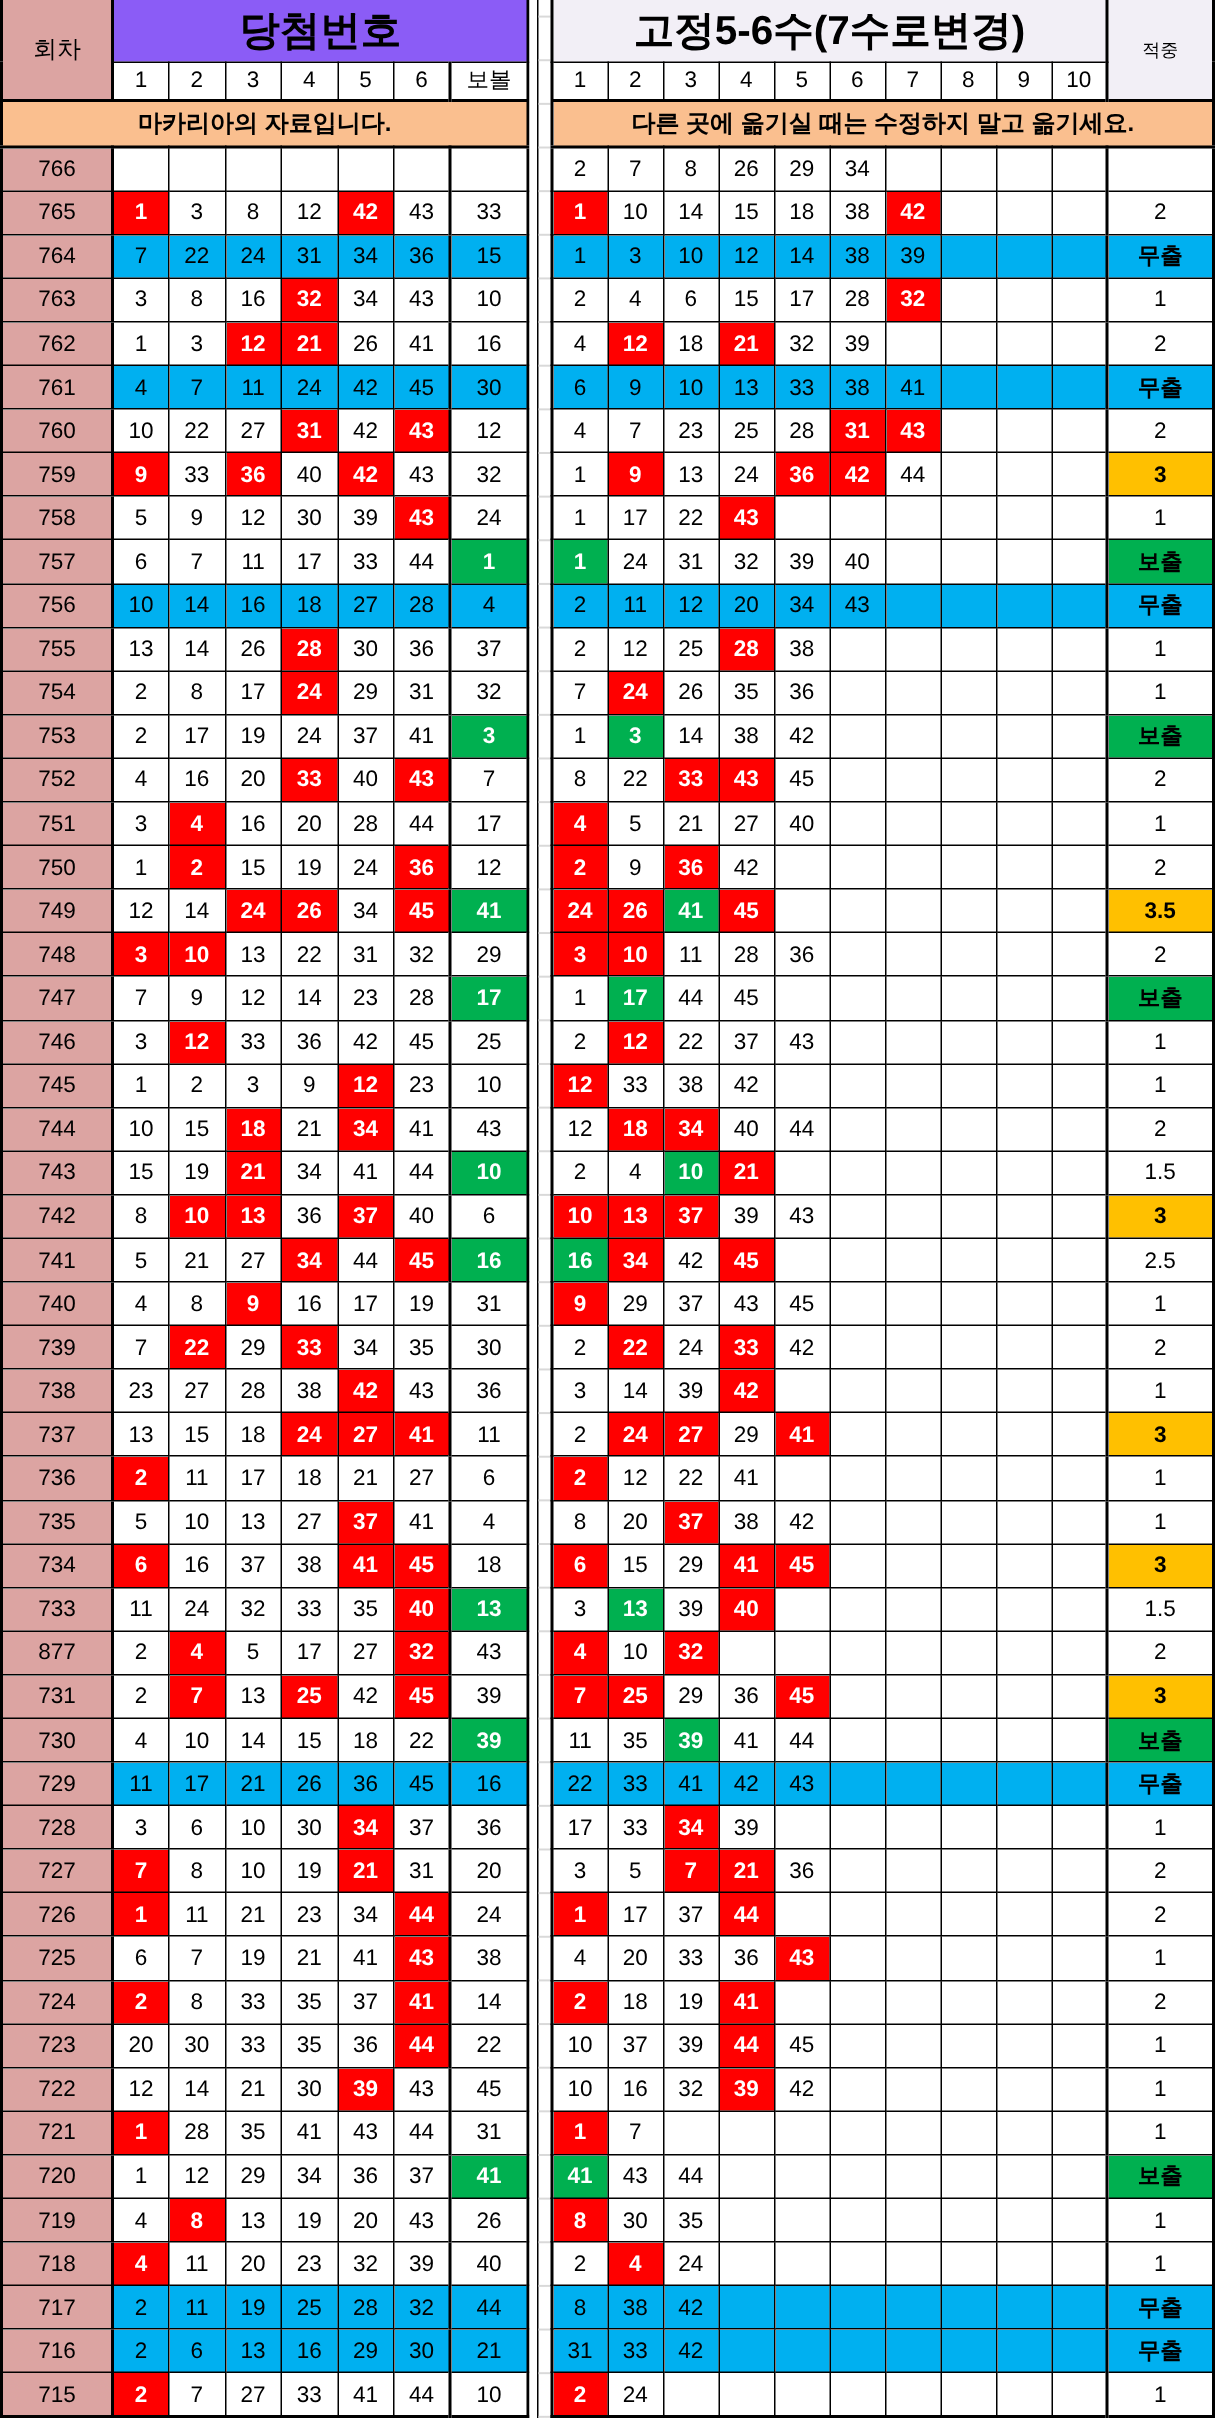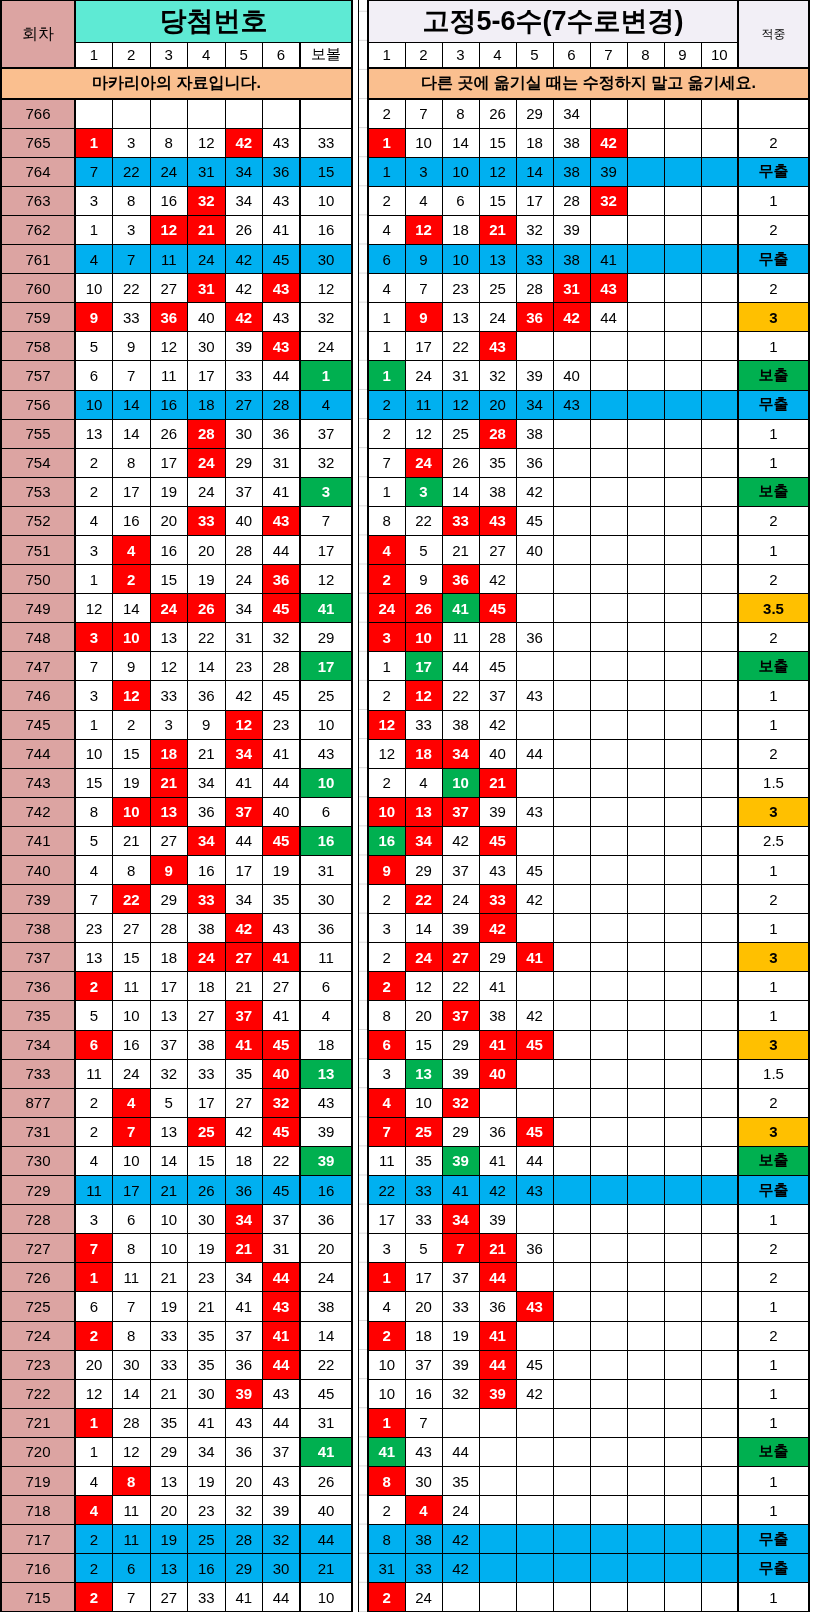--- a/index.html
+++ b/index.html
@@ -1,29 +1,29 @@
 <!DOCTYPE html>
 <html><head>
 <meta charset="utf-8">
 <style>
   html,body{margin:0;padding:0;background:#fff;}
-  .sheet{width:813px;height:1612px;background:#fff;display:flex;align-items:center;
+  .sheet{width:813px;height:1612px;background:#fff;display:flex;align-items:flex-end;
          font-family:"Liberation Sans","DejaVu Sans",sans-serif;color:#000;}
   table{border-collapse:collapse;table-layout:fixed;}
   .tbl{border:2px solid #000;}
   th,td{border:1px solid #000;padding:0;text-align:center;vertical-align:middle;
         white-space:nowrap;overflow:hidden;box-sizing:border-box;}
   .r-title{height:42px;}
   .r-cols{height:26px;}
   .r-cols th{font-size:15px;font-weight:400;background:#fff;}
   .r-notice{height:31px;}
   .r-notice td{border-top:2px solid #000;border-bottom:2px solid #000;}
   tbody tr{height:29.1px;}
   tbody td{font-size:15px;}
-  .th-title{font-size:27px;font-weight:700;background:#5eead4;}
+  .th-title{font-size:27px;font-weight:700;background:#8b5cf6;}
   .right .th-title{background:#F2EFF6;}
   .th-side{background:#DCA4A2;font-weight:400;font-size:16px;border-right:2px solid #000;}
   .th-hit{background:#F2EFF6;font-weight:400;font-size:12px;border-left:2px solid #000;}
   .notice{background:#FABF8F;font-weight:700;font-size:16px;}
   .c-round{background:#DCA4A2;border-right:2px solid #000;font-size:15px;}
   .bcol{border-left:2px solid #000;}
   .c-hit{border-left:2px solid #000;}
   .red{background:#FF0000;color:#fff;font-weight:700;}
   .green{background:#00B050;color:#fff;font-weight:700;}
   .rowblue{background:#00B0F0;color:#000;}

